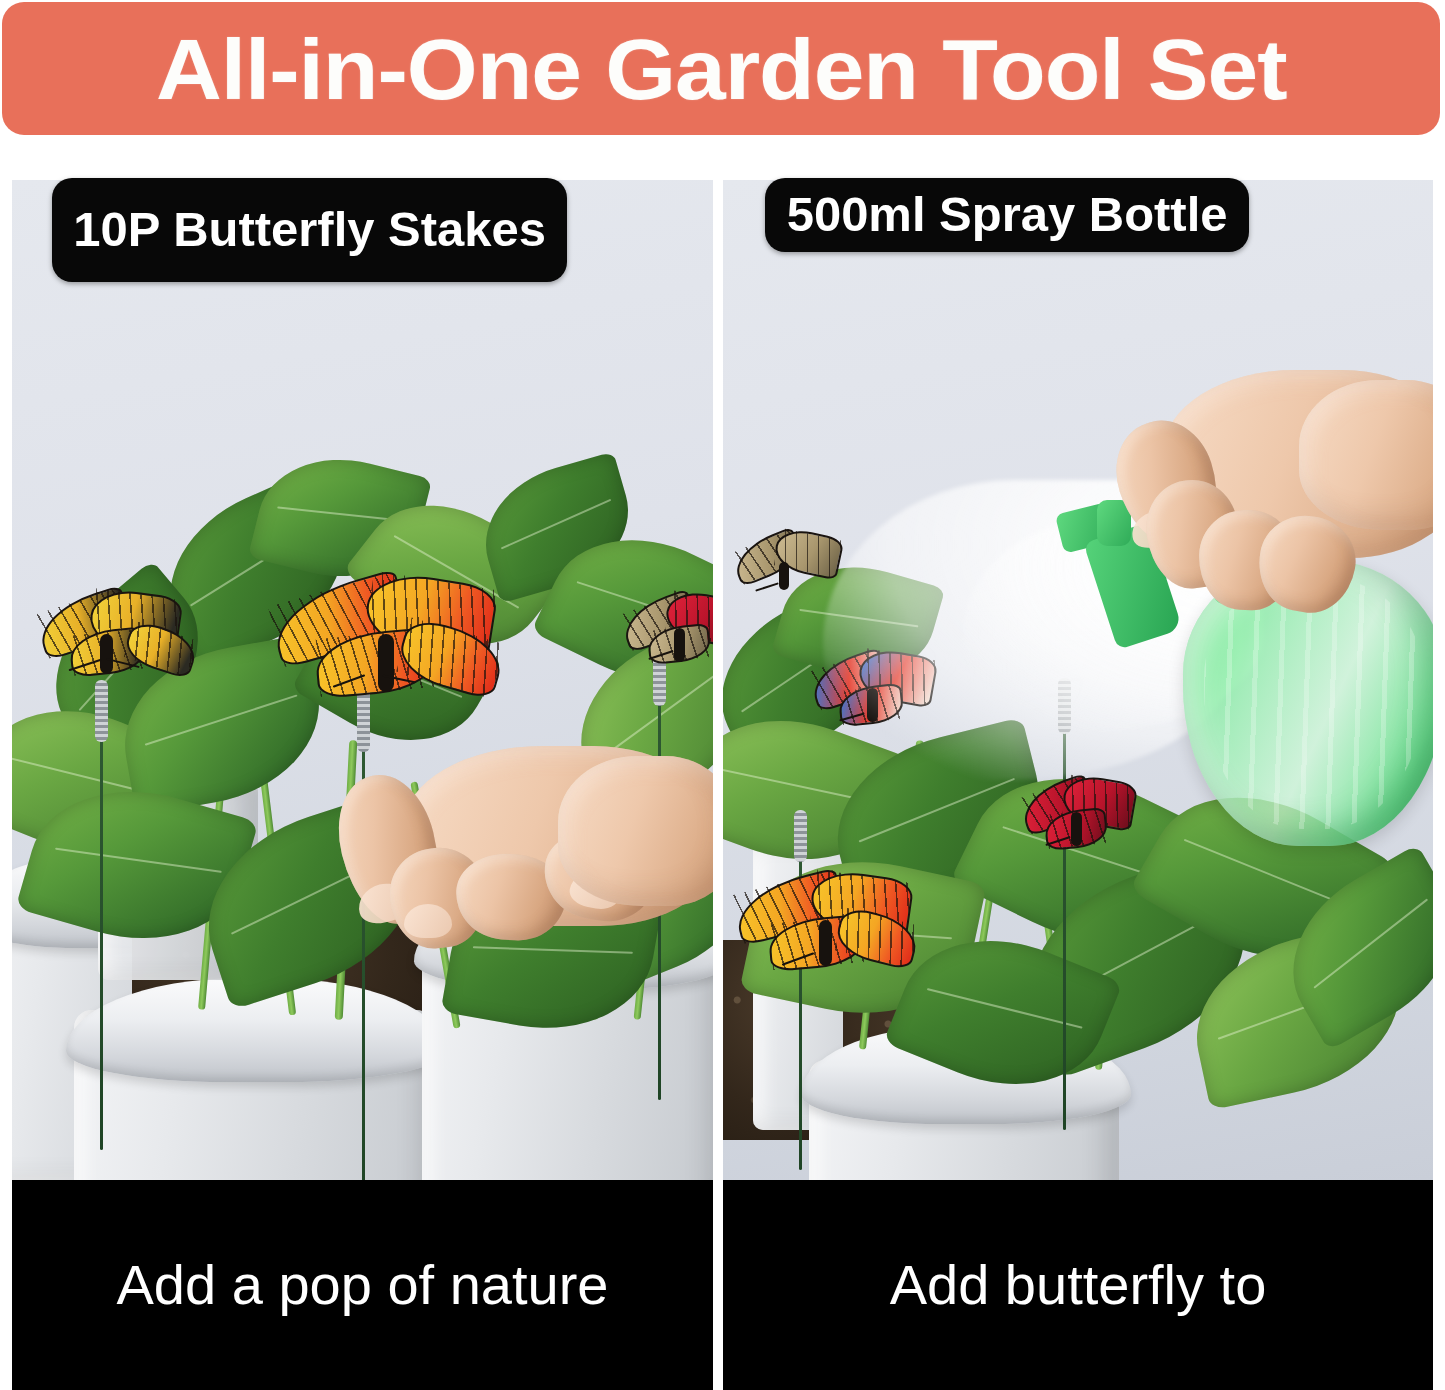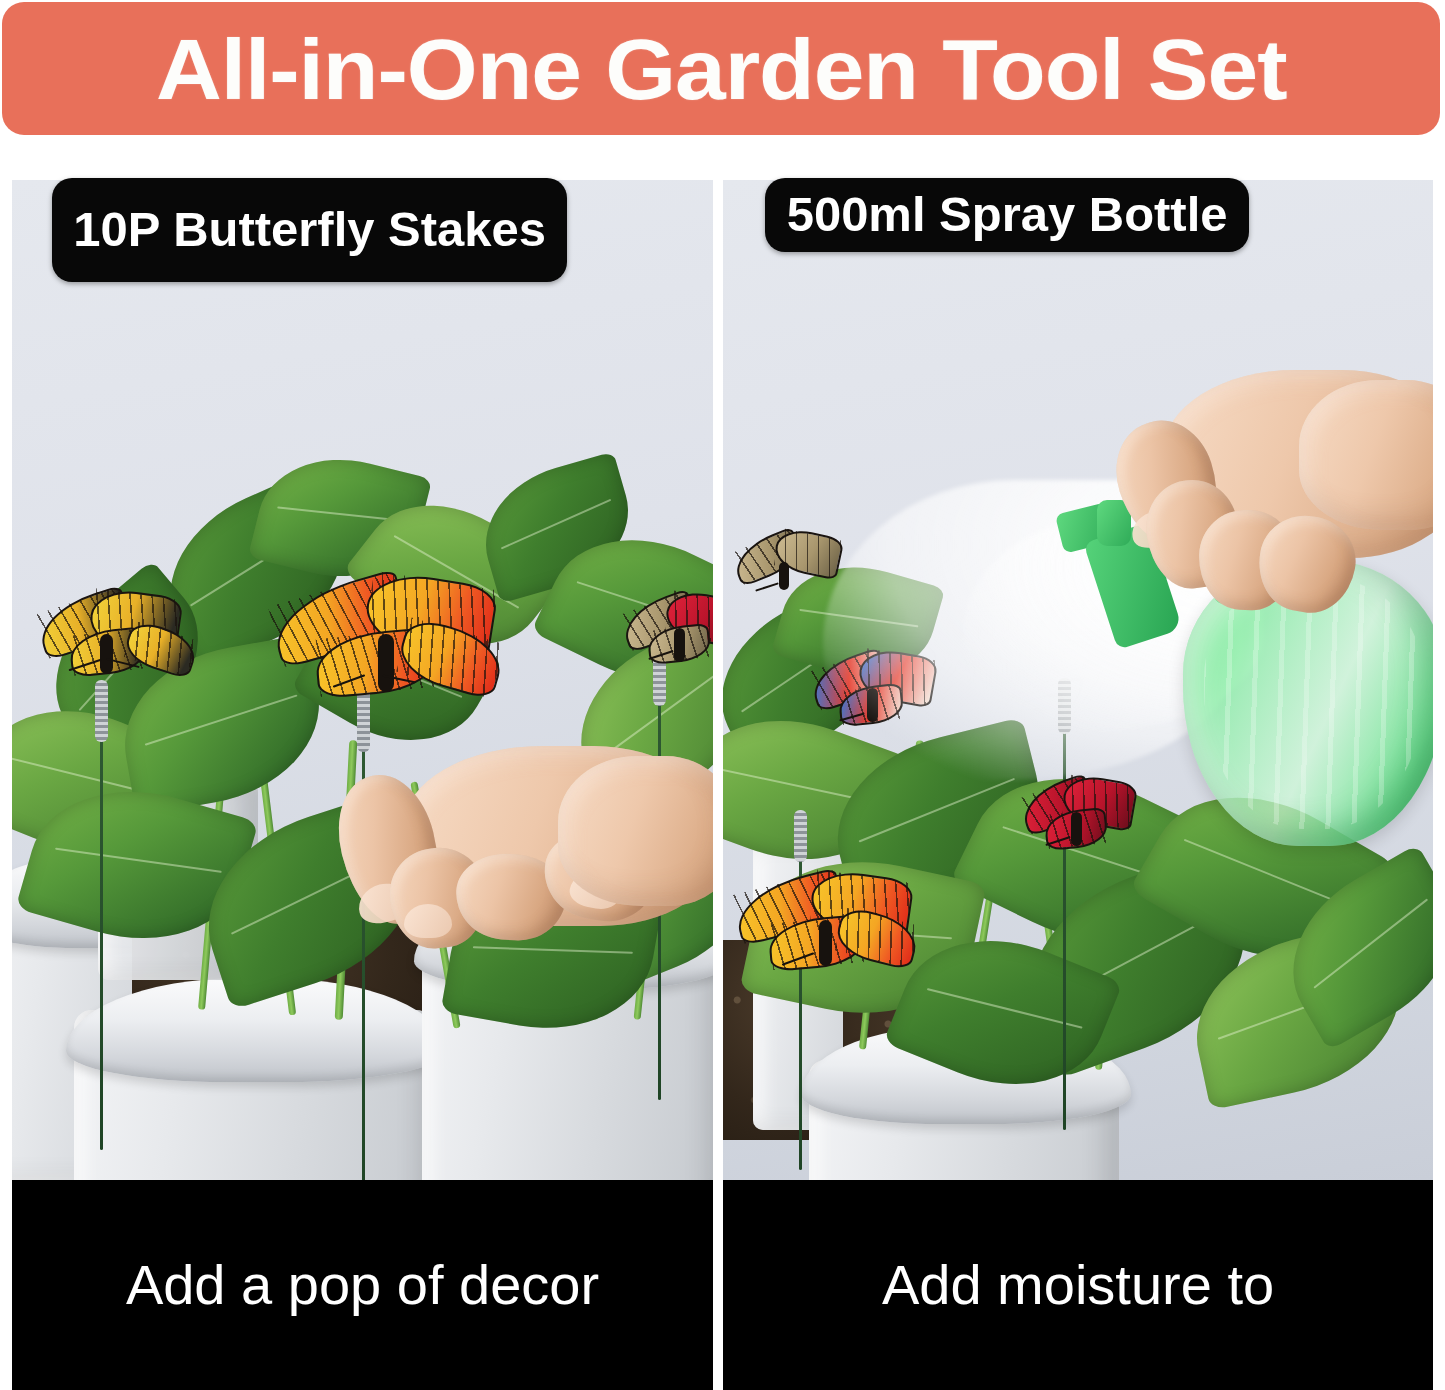--- a/index.html
+++ b/index.html
@@ -271,21 +271,21 @@
                transform:rotate(10deg);"></div>
           <div class="palm" style="left:250px;top:20px;width:180px;height:150px;"></div>
         </div>
       </div>
 
       <div class="pill l">
         <span class="pill-text">10P Butterfly Stakes</span>
       </div>
 
       <div class="caption">
-        <span class="cap-line">Add a pop of decor</span>
+        <span class="cap-line">Add a pop of nature</span>
       </div>
     </div>
 
     <div class="panel right">
 
       <div class="photo">
         <div class="bg-wall"></div>
 
         <div class="soil" style="left:-20px;top:760px;width:190px;height:200px;"></div>
         <div class="pot" style="left:30px;top:660px;width:150px;height:290px;border-radius:10px;"></div>
@@ -412,18 +412,18 @@
                transform:rotate(10deg);"></div>
           <div class="palm" style="left:196px;top:10px;width:180px;height:150px;"></div>
         </div>
       </div>
 
       <div class="pill r">
         <span class="pill-text">500ml Spray Bottle</span>
       </div>
 
       <div class="caption">
-        <span class="cap-line">Add moisture to</span>
+        <span class="cap-line">Add butterfly to</span>
       </div>
     </div>
 
   </div>
 </div>
 
 </body></html>

